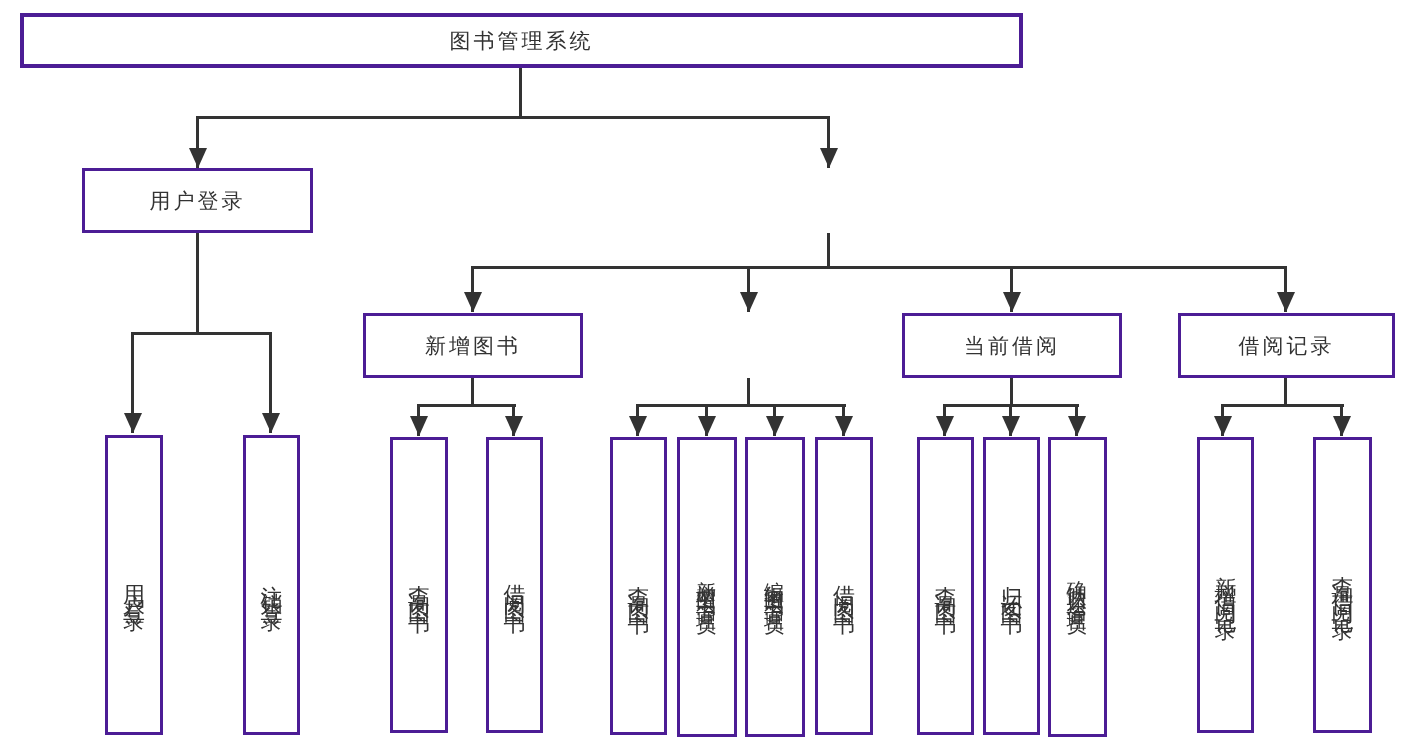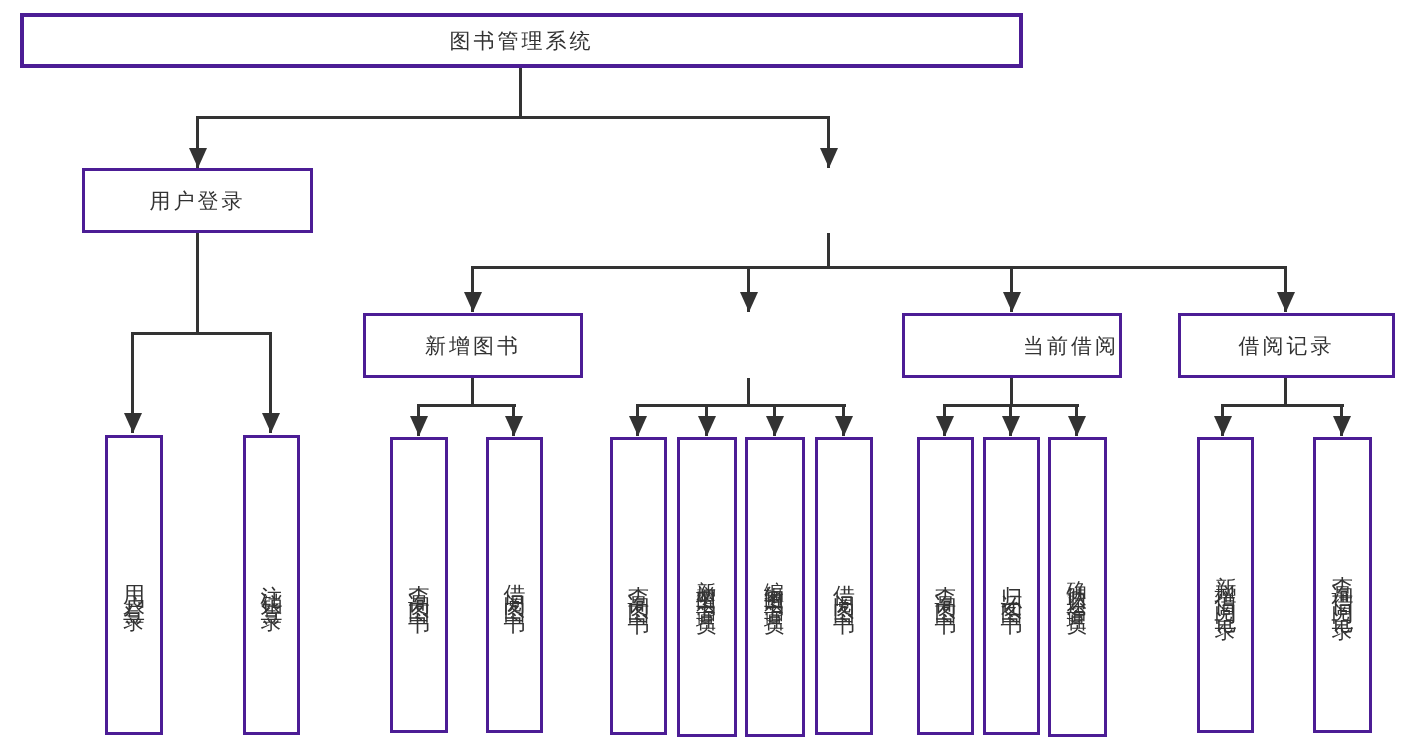--- a/index.html
+++ b/index.html
@@ -54,21 +54,21 @@
   <div class="vline" style="left:827px;top:233px;height:35px;"></div>
   <div class="hline" style="left:471px;top:266px;width:816px;"></div>
   <div class="arrow" style="left:471px;top:268px;height:44px;"></div>
   <div class="arrow" style="left:747px;top:268px;height:44px;"></div>
   <div class="arrow" style="left:1010px;top:268px;height:44px;"></div>
   <div class="arrow" style="left:1284px;top:268px;height:44px;"></div>
 
   <div class="node h" style="left:363px;top:313px;width:220px;height:65px;">
     <span>新增图书</span>
   </div>
-  <div class="node h" style="left:902px;top:313px;width:220px;height:65px;justify-content:flex-end;">
+  <div class="node h" style="left:902px;top:313px;width:220px;height:65px;">
     <span>当前借阅</span>
   </div>
   <div class="node h" style="left:1178px;top:313px;width:217px;height:65px;">
     <span>借阅记录</span>
   </div>
 
   <div class="vline" style="left:471px;top:378px;height:28px;"></div>
   <div class="hline" style="left:417px;top:404px;width:99px;"></div>
   <div class="arrow" style="left:417px;top:406px;height:30px;"></div>
   <div class="arrow" style="left:512px;top:406px;height:30px;"></div>

